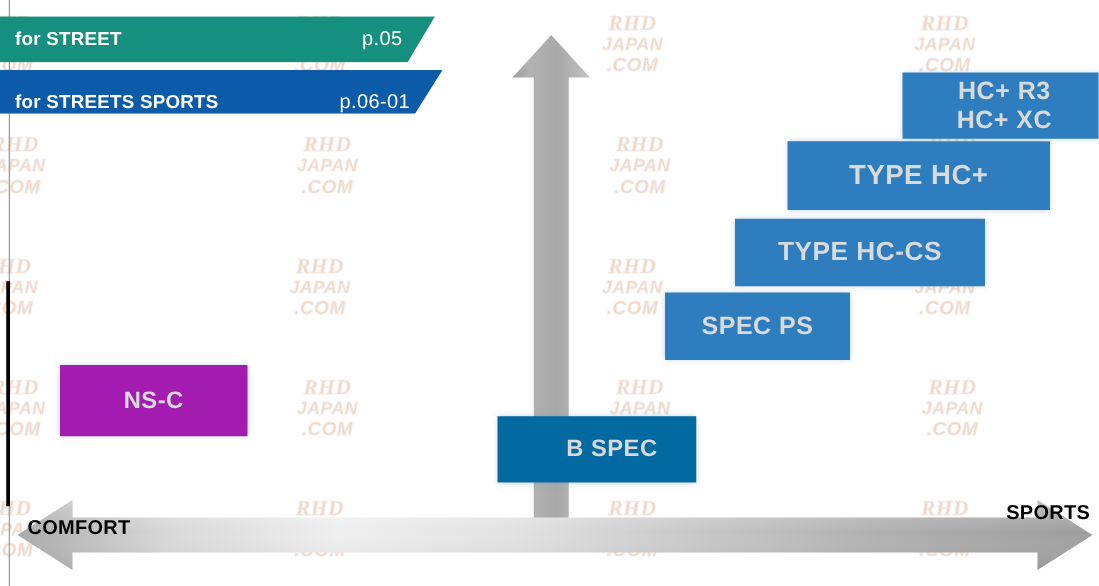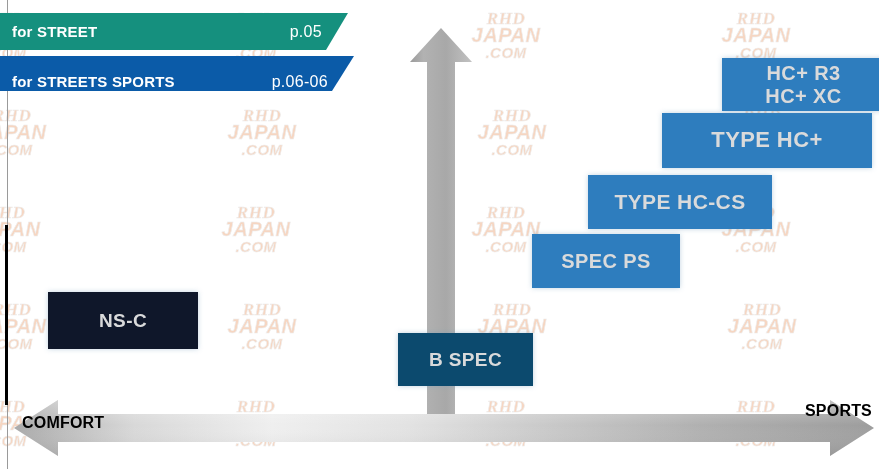--- a/index.html
+++ b/index.html
@@ -33,21 +33,21 @@
     font-style: italic;
     font-size: 17px;
     line-height: 17px;
     letter-spacing: 0.5px;
     color: #f6d3bd;
     -webkit-text-stroke: 0.6px #ececec;
     opacity: .92;
   }
   .wm span { display: block; }
   .wm .w1 { font-size: 17px; font-family: Liberation Serif, serif; }
-  .wm .w2 { font-size: 20px; }
+  .wm .w2 { font-size: 14px; }
   .wm .w3 { font-size: 15px; }
 
   
   .left-rule-thin {
     position: absolute;
     left: 7px; top: 0;
     width: 1px; height: 469px;
     background: #9a9a9a;
     z-index: 2;
   }
@@ -298,37 +298,37 @@
 
   <div class="axis-label lbl-comfort">COMFORT</div>
   <div class="axis-label lbl-sports">SPORTS</div>
 
   <div class="banner banner-street">
     <span class="b-title">for STREET</span>
     <span class="b-page">p.05</span>
   </div>
   <div class="banner banner-sports">
     <span class="b-title">for STREETS SPORTS</span>
-    <span class="b-page">p.06-06</span>
+    <span class="b-page">p.06-01</span>
   </div>
 
   <div id="pboxes">
-      <div class="pbox teal" style="left: 48px; top: 292px; width: 150px; height: 57px; background: #0f172a; font-size: 19px; align-items: center;">
+      <div class="pbox teal" style="left: 48px; top: 292px; width: 150px; height: 57px; background: #a21caf; font-size: 19px; align-items: center;">
         <span class="plabel">NS-C</span>
       </div>
-      <div class="pbox blue" style="left: 398px; top: 333px; width: 135px; height: 53px; background: #0c4a6e; font-size: 19px;">
+      <div class="pbox blue" style="left: 398px; top: 333px; width: 135px; height: 53px; background: #0369a1; font-size: 19px; padding-left: 24px;">
         <span class="plabel">B SPEC</span>
       </div>
       <div class="pbox blue" style="left: 532px; top: 234px; width: 148px; height: 54px; background: rgb(46, 125, 190); font-size: 20px;">
         <span class="plabel">SPEC PS</span>
       </div>
-      <div class="pbox blue" style="left: 588px; top: 175px; width: 184px; height: 54px; background: rgb(46, 125, 190); font-size: 21px;">
+      <div class="pbox blue" style="left: 588px; top: 175px; width: 200px; height: 54px; background: rgb(46, 125, 190); font-size: 21px;">
         <span class="plabel">TYPE HC-CS</span>
       </div>
-      <div class="pbox blue" style="left: 630px; top: 113px; width: 210px; height: 55px; background: rgb(46, 125, 190); font-size: 22px; margin-left: 32px;">
+      <div class="pbox blue" style="left: 630px; top: 113px; width: 210px; height: 55px; background: rgb(46, 125, 190); font-size: 22px;">
         <span class="plabel">TYPE HC+</span>
       </div>
       <div class="pbox blue" style="left: 722px; top: 58px; width: 163px; height: 53px; background: rgb(46, 125, 190); font-size: 20px;">
         <span class="plabel">HC+ R3
 HC+ XC</span>
       </div>
     </div>
 
 </div>
 

